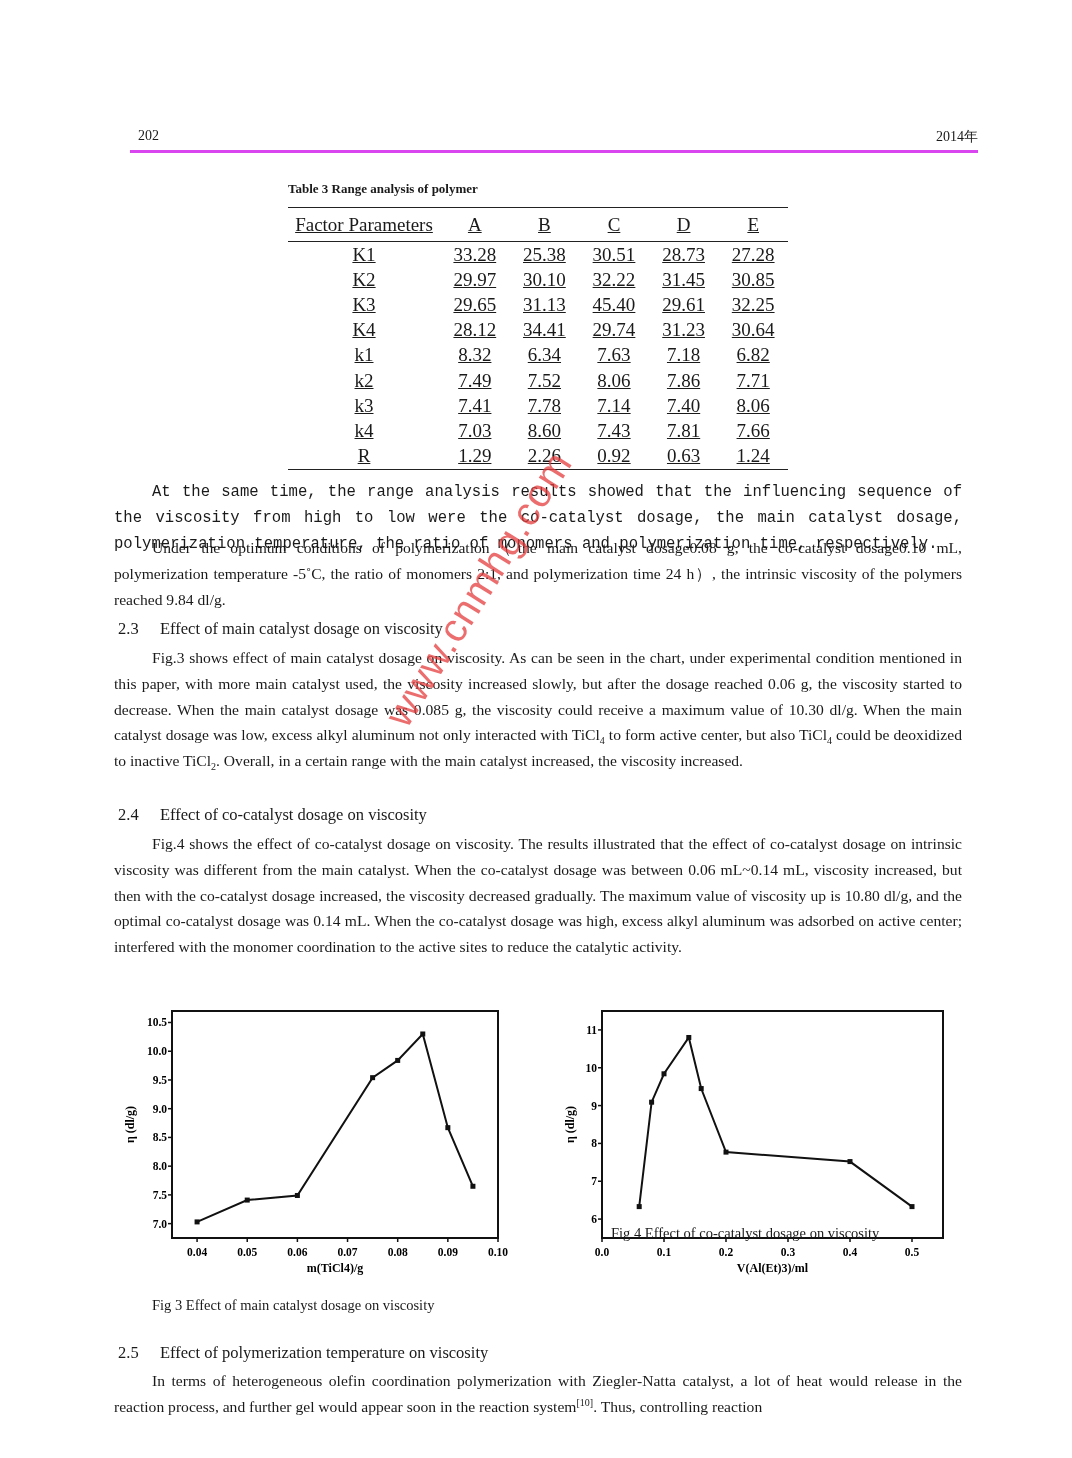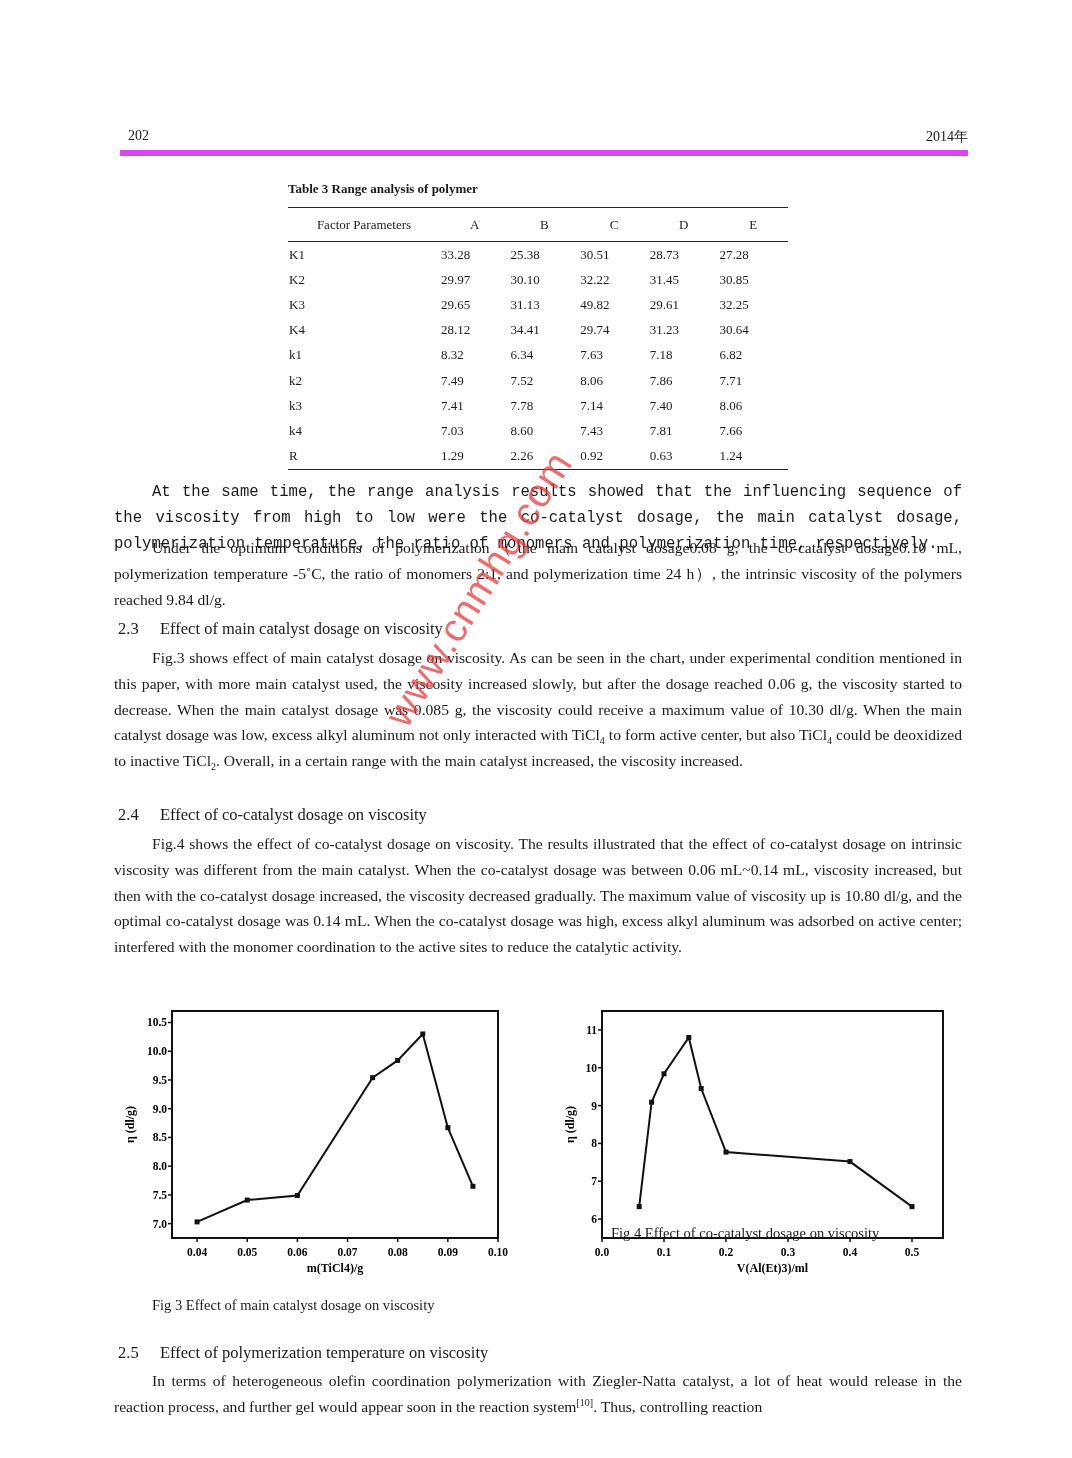--- a/index.html
+++ b/index.html
@@ -1,28 +1,28 @@
 <!DOCTYPE html>
 <html><head>
 <meta charset="utf-8">
 <style>
   html, body { margin: 0; padding: 0; background: #ffffff; }
   body { width: 1072px; height: 1458px; position: relative; overflow: hidden;
          font-family: "Liberation Serif", "DejaVu Serif", serif; color: #1a1a1a; }
-  .header { position: absolute; left: 120px; top: 126px; width: 848px; height: 24px;
-            border-bottom: 6px solid #d946ef; font-size: 14px; }
+  .header { position: absolute; left: 130px; top: 126px; width: 848px; height: 24px;
+            border-bottom: 3px solid #d946ef; font-size: 14px; }
   .header .pg { position: absolute; left: 8px; top: 2px; }
   .header .journal { position: absolute; left: 0; right: 0; top: 2px; text-align: center; font-size: 15px; }
   .header .year { position: absolute; right: 0; top: 2px; }
   .tbl-caption { position: absolute; left: 288px; width: 500px; top: 181px; 
                  font-weight: bold; font-size: 13px; }
   table.range { position: absolute; left: 288px; top: 207px; width: 500px; border-collapse: collapse;
-                font-size: 13px; border-top: 1.5px solid #222; border-bottom: 1.5px solid #222; }
+                font-size: 19px; border-top: 1.5px solid #222; border-bottom: 1.5px solid #222; text-decoration: underline; }
   table.range th { font-weight: normal; height: 31px; border-bottom: 1px solid #222; text-align: center; }
-  table.range td { height: 23.2px; text-align: left; }
+  table.range td { height: 23.2px; text-align: center; }
   table.range th:first-child, table.range td:first-child { width: 150px; }
   .para { position: absolute; left: 114px; width: 848px; font-size: 15.6px; line-height: 25.8px;
           text-align: justify; margin: 0; }
   .para .ind { display: inline-block; width: 38px; }
   .sec { position: absolute; left: 118px; font-weight: normal; font-size: 16.5px; }
   .sec .num { display: inline-block; width: 42px; }
   .chart { position: absolute; }
   .figcap { position: absolute; font-weight: normal; font-size: 14.5px; }
   .watermark { position: absolute; left: 395px; top: 700px; font-family: "Liberation Sans", sans-serif;
                font-size: 40px; color: rgba(230, 60, 60, 0.75); transform: rotate(-58deg);
@@ -63,21 +63,21 @@
         <td>29.97</td>
         <td>30.10</td>
         <td>32.22</td>
         <td>31.45</td>
         <td>30.85</td>
       </tr>
       <tr>
         <td>K3</td>
         <td>29.65</td>
         <td>31.13</td>
-        <td>49.82</td>
+        <td>45.40</td>
         <td>29.61</td>
         <td>32.25</td>
       </tr>
       <tr>
         <td>K4</td>
         <td>28.12</td>
         <td>34.41</td>
         <td>29.74</td>
         <td>31.23</td>
         <td>30.64</td>

